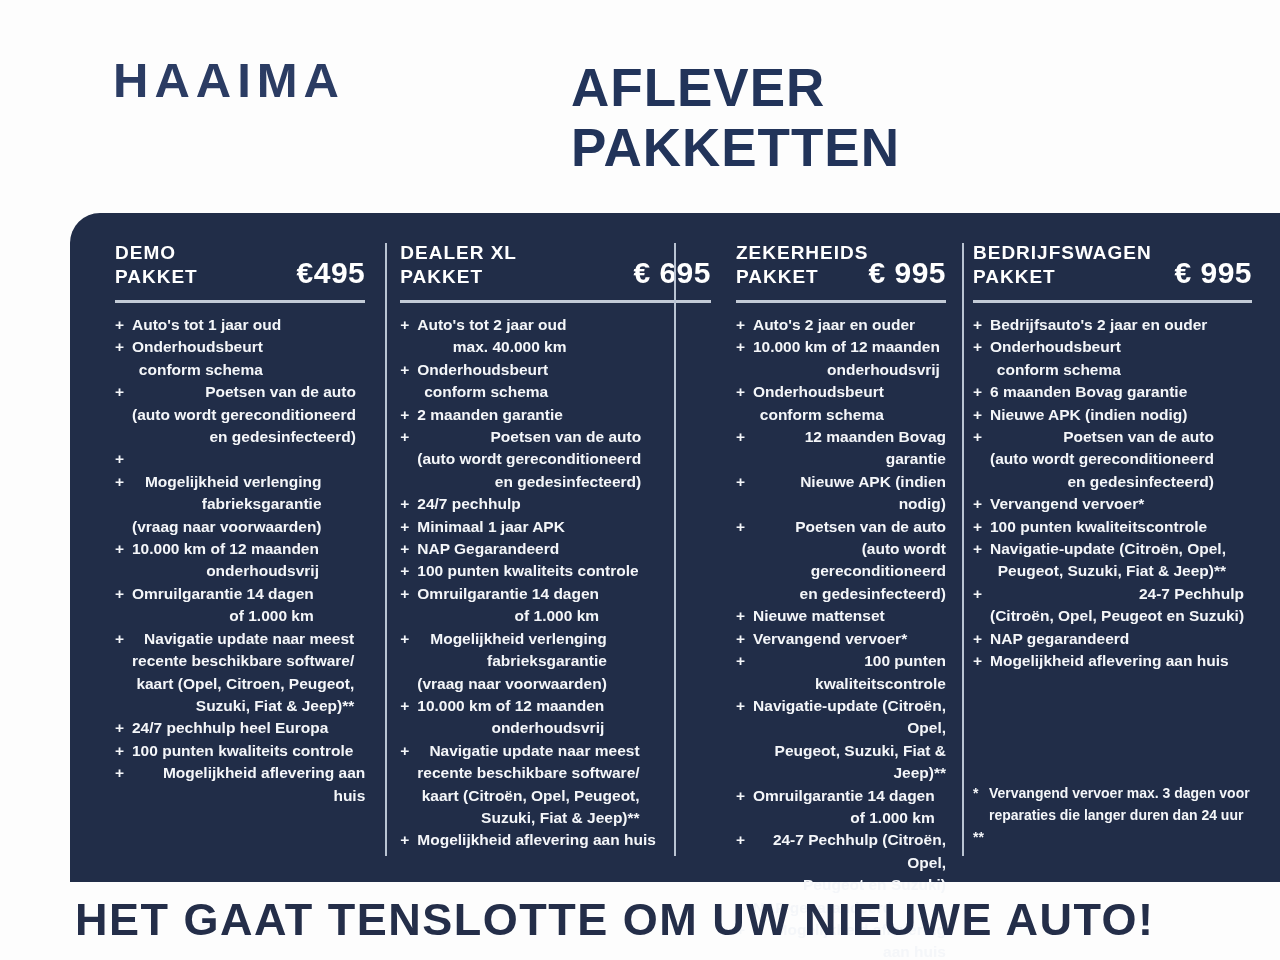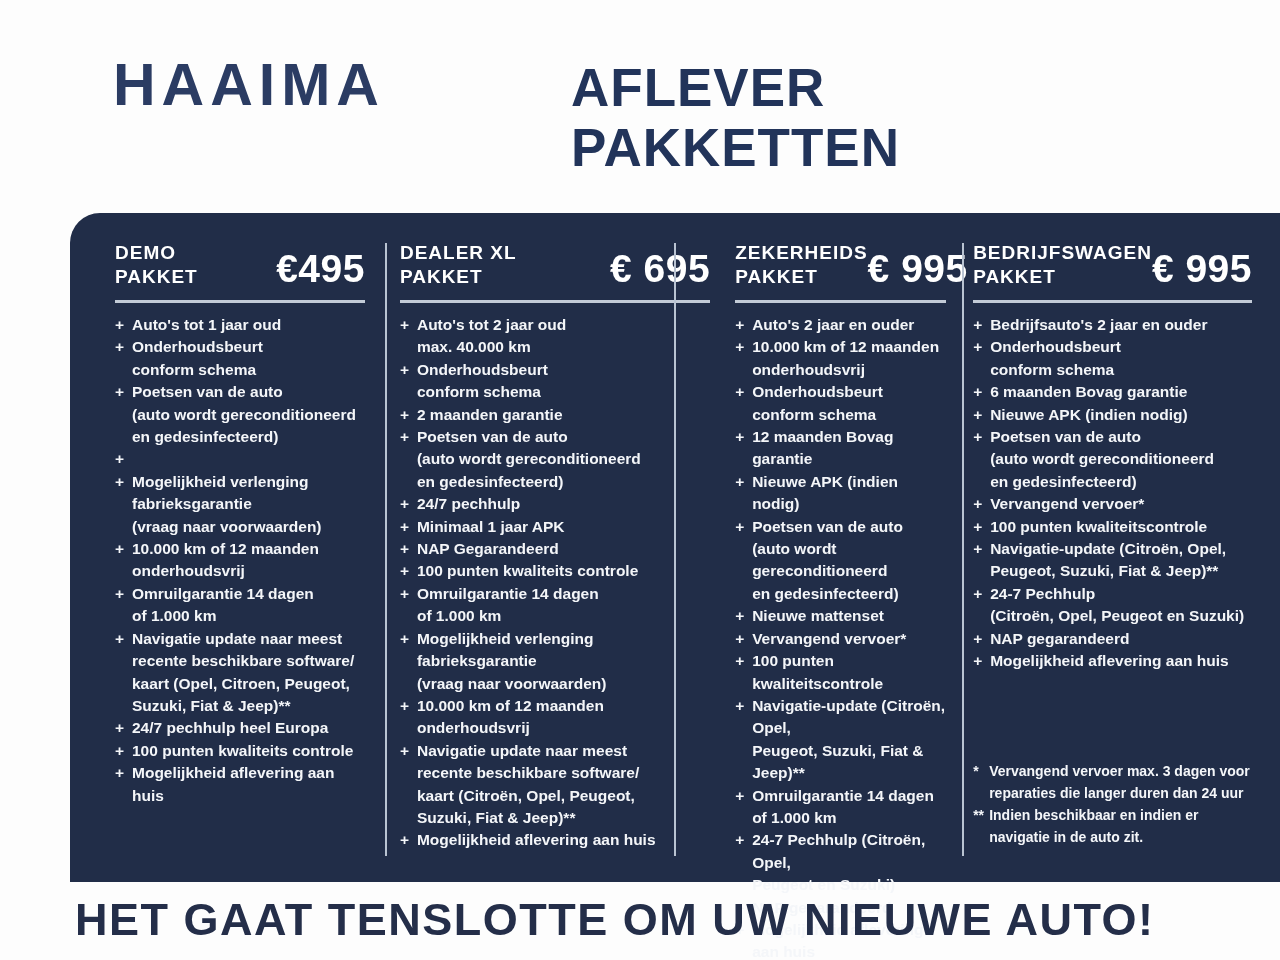--- a/index.html
+++ b/index.html
@@ -6,21 +6,21 @@
   html, body { width: 1280px; height: 960px; overflow: hidden; }
   body {
     background: #fdfdfd;
     font-family: "Liberation Sans", sans-serif;
     position: relative;
   }
 
   
   .brand { position: absolute; left: 113px; top: 56px; }
   .brand-name {
-    font-size: 59px; font-weight: 700; color: #2b3c63;
+    font-size: 49px; font-weight: 700; color: #2b3c63;
     letter-spacing: 6px; line-height: 1;
   }
   .brand-sub {
     font-size: 29px; font-weight: 400; color: #32436a;
     letter-spacing: 5.5px; margin-top: 12px;
   }
   .page-title {
     position: absolute; left: 571px; top: 58px;
     font-size: 53px; font-weight: 700; color: #22345a;
     line-height: 60px; letter-spacing: 1px; white-space: pre-line;
@@ -49,33 +49,33 @@
   .divider.d3 { left: 892px; }
 
   .col-header {
     display: flex; justify-content: space-between; align-items: flex-end;
   }
   .col-title {
     font-size: 19px; font-weight: 700; color: #ffffff;
     line-height: 24px; letter-spacing: 1px; white-space: pre-line;
   }
   .col-price {
-    font-size: 39px; font-weight: 700; color: #ffffff;
+    font-size: 30px; font-weight: 700; color: #ffffff;
     line-height: 1; letter-spacing: .5px; padding-bottom: 1px; white-space: nowrap; text-align: center;
   }
   .col-rule { height: 3px; background: #c3cbd7; margin: 11px 0 11px 0; border: none; }
 
   ul.items { list-style: none; }
   ul.items li {
     display: flex;
     font-size: 15.5px; font-weight: 600; color: #f4f6f9;
     line-height: 22.4px;
   }
   ul.items .marker { flex: none; width: 17px; }
-  ul.items .txt { white-space: pre-line; }
+  ul.items .txt { white-space: pre-line; text-align: right; }
 
   ul.footnotes { list-style: none; margin-top: auto; }
   ul.footnotes li {
     display: flex;
     font-size: 14px; font-weight: 600; color: #f4f6f9;
     line-height: 22px;
   }
   ul.footnotes .marker { flex: none; min-width: 16px; padding-right: 4px; font-weight: 700; }
   ul.footnotes .txt { white-space: pre-line; }
 
@@ -374,22 +374,20 @@
           </li>
         </ul>
       <ul class="footnotes">
           <li>
             <span class="marker">*</span>
             <span class="txt">Vervangend vervoer max. 3 dagen voor
 reparaties die langer duren dan 24 uur</span>
           </li>
           <li>
             <span class="marker">**</span>
-            <span class="txt">Indien beschikbaar en indien er
-navigatie in de auto zit.</span>
           </li>
         </ul>
     </div>
 
   </div>
 </section>
 
 <div class="footer-tagline">HET GAAT TENSLOTTE OM UW NIEUWE AUTO!</div>
 
 </body></html>

